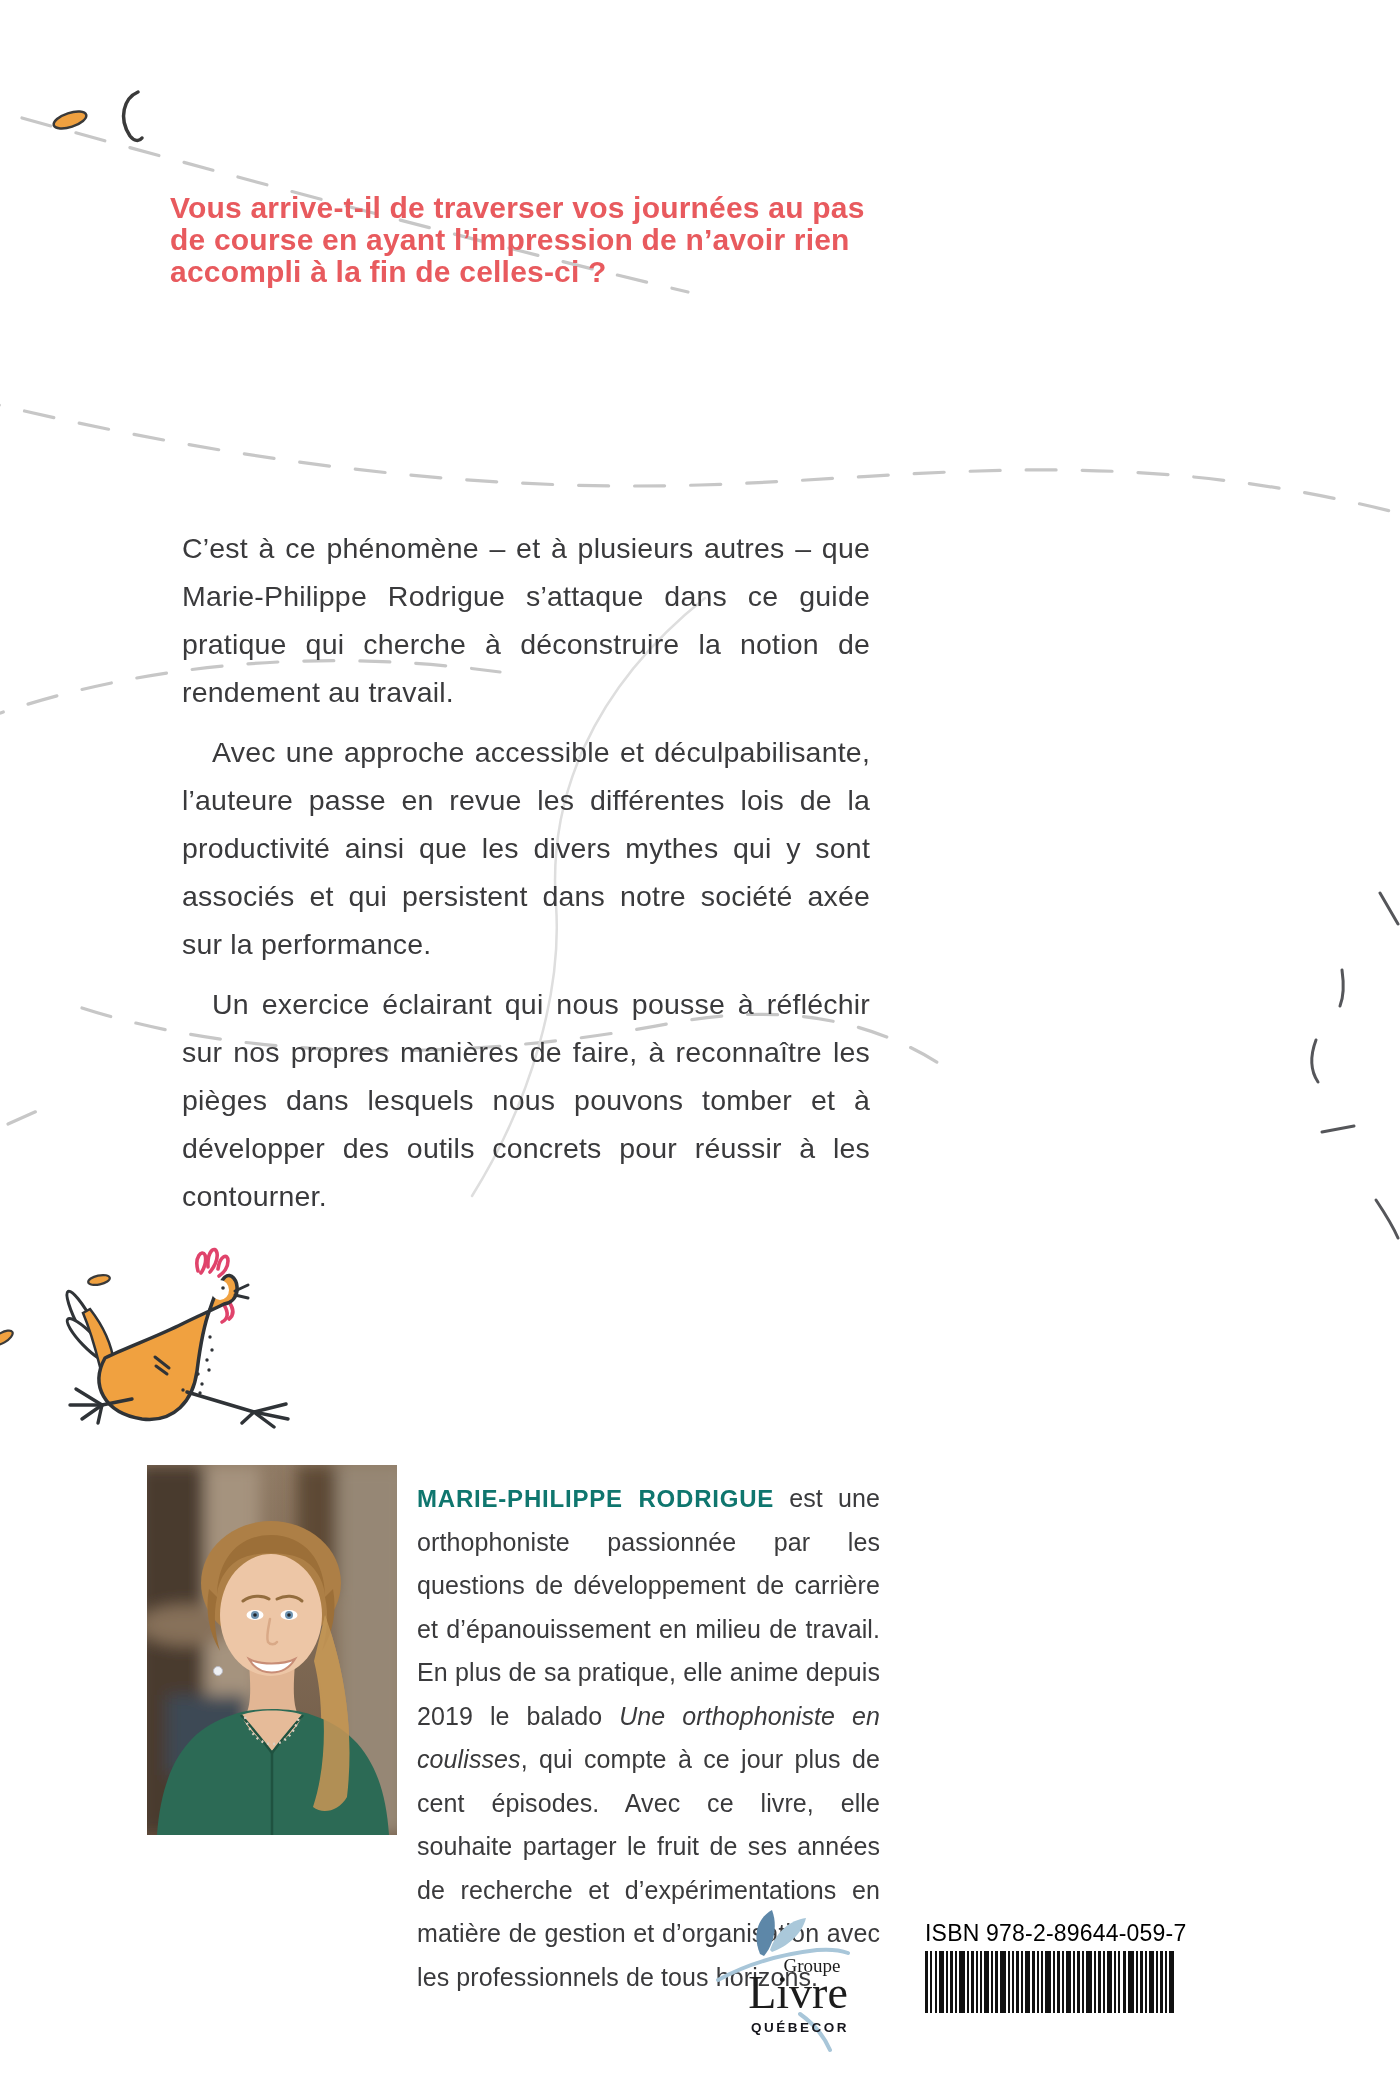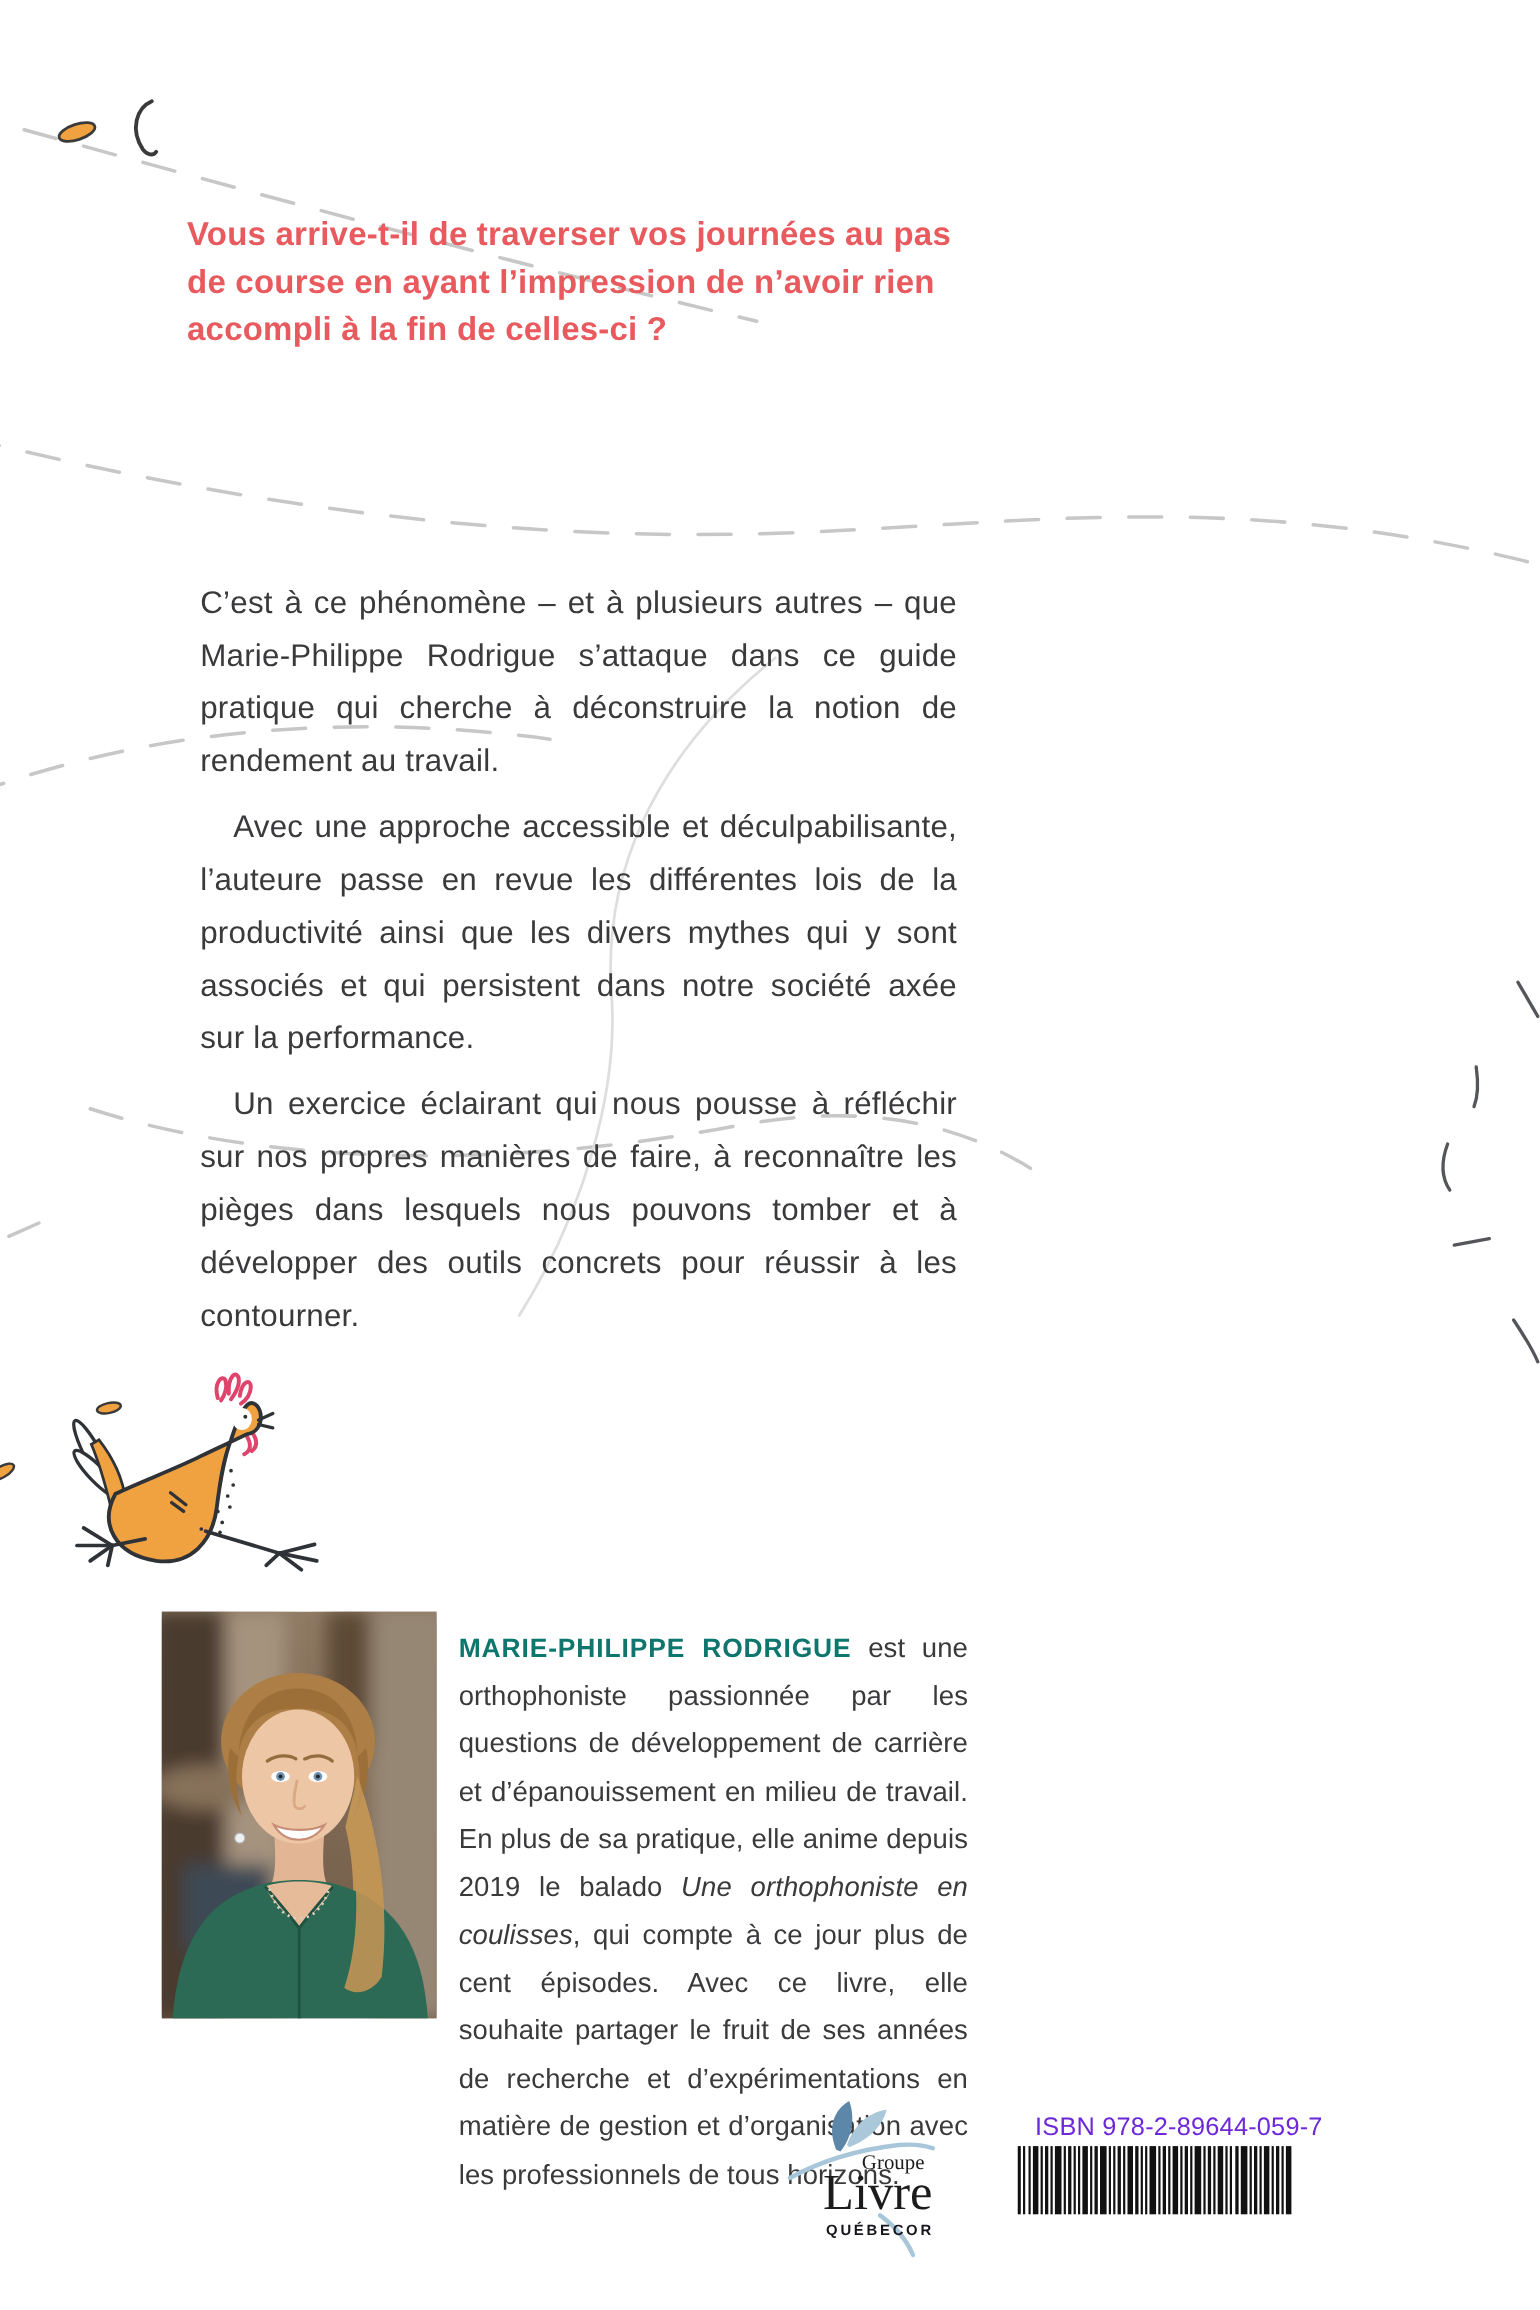--- a/index.html
+++ b/index.html
@@ -7,21 +7,21 @@
     position:relative;
     width:1400px;height:2100px;
     background:#ffffff;
     overflow:hidden;
     font-family:"Liberation Sans",sans-serif;
   }
   .layer{position:absolute;left:0;top:0;}
   
   #headline{
     position:absolute;left:170px;top:192px;width:780px;
-    font-size:30px;font-weight:700;line-height:43px;
+    font-size:30px;font-weight:700;line-height:32px;
     color:#e85a5e;letter-spacing:.2px;white-space:pre-line;
   }
   
   #synopsis{
     position:absolute;left:170px;top:512px;width:712px;
     font-size:28.5px;font-weight:400;line-height:48px;
     color:#3a3a3c;text-align:justify;letter-spacing:.2px;
   }
   #synopsis p{margin:12px;}
   #synopsis p.indent{text-indent:30px;}
@@ -32,22 +32,22 @@
     font-size:25px;font-weight:400;line-height:43.5px;
     color:#3a3a3c;text-align:justify;letter-spacing:.1px;
   }
   #bio .author-name{font-weight:700;color:#0f766e;letter-spacing:.8px;font-size:24px;}
   #bio em{font-style:italic;}
   
   #publisher-logo{position:absolute;left:712px;top:1908px;width:160px;height:150px;}
   
   #isbn-block{position:absolute;left:925px;top:1920px;width:252px;}
   #isbn-label{
-    font-size:23px;color:#6d28d9;letter-spacing:.2px;
-    font-family:"Liberation Sans",sans-serif;margin:0 0 4px 16px;white-space:nowrap;
+    font-size:23px;color:#000000;letter-spacing:.2px;
+    font-family:"Liberation Sans",sans-serif;margin:0 0 4px 0;white-space:nowrap;
   }
   #barcode{display:block;}
 </style>
 </head>
 <body>
 
 <div id="cover">
 
   <svg class="layer" width="1400" height="2100" viewBox="0 0 1400 2100">
     <g fill="none" stroke="#c7c7c7" stroke-width="3.2" stroke-linecap="round" stroke-dasharray="30 26">

